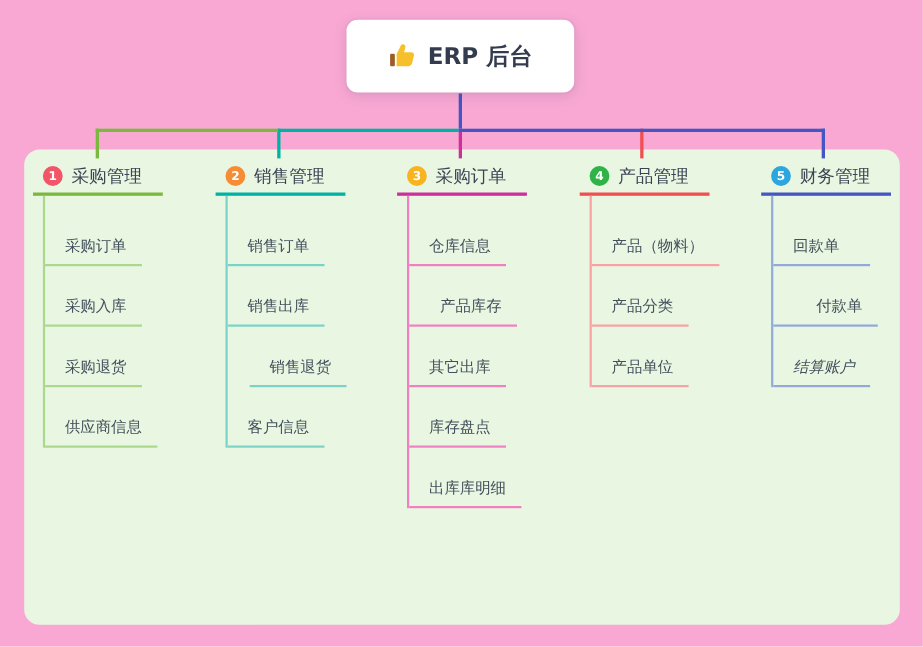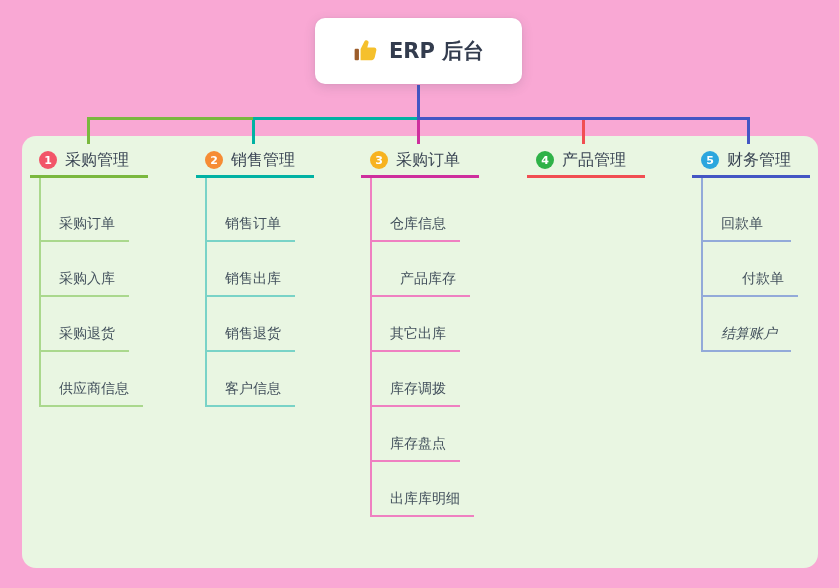--- a/index.html
+++ b/index.html
@@ -84,42 +84,46 @@
         </div>
       </div>
       <div class="branch" style="left: 196px;">
         <div class="branch-title" style="border-bottom-color: rgb(0, 178, 163);">
           <span class="badge" style="background: rgb(246, 140, 52);">2</span>
           <span>销售管理</span>
         </div>
         <div class="children" style="border-left-color: rgb(121, 211, 199);">
           <div class="child" style="border-bottom-color: rgb(121, 211, 199);">销售订单</div>
           <div class="child" style="border-bottom-color: rgb(121, 211, 199);">销售出库</div>
-          <div class="child" style="border-bottom-color: rgb(121, 211, 199);">销售退货</div>
+          <div class="child" style="border-bottom-color: rgb(121, 211, 199); margin-left: 20px;">销售退货</div>
           <div class="child" style="border-bottom-color: rgb(121, 211, 199);">客户信息</div>
         </div>
       </div>
       <div class="branch" style="left: 361px;">
         <div class="branch-title" style="border-bottom-color: rgb(206, 47, 157);">
           <span class="badge" style="background: rgb(247, 179, 32);">3</span>
           <span>采购订单</span>
         </div>
         <div class="children" style="border-left-color: rgb(239, 128, 193);">
           <div class="child" style="border-bottom-color: rgb(239, 128, 193);">仓库信息</div>
           <div class="child" style="border-bottom-color: rgb(239, 128, 193); padding-left: 28px;">产品库存</div>
           <div class="child" style="border-bottom-color: rgb(239, 128, 193);">其它出库</div>
-          <div class="child" style="border-bottom-color: rgb(239, 128, 193);">库存调拨</div>
           <div class="child" style="border-bottom-color: rgb(239, 128, 193);">库存盘点</div>
           <div class="child" style="border-bottom-color: rgb(239, 128, 193);">出库库明细</div>
         </div>
       </div>
       <div class="branch" style="left: 527px;">
         <div class="branch-title" style="border-bottom-color: rgb(241, 78, 82);">
           <span class="badge" style="background: rgb(47, 178, 72);">4</span>
           <span>产品管理</span>
+        </div>
+        <div class="children" style="border-left-color: rgb(248, 162, 164);">
+          <div class="child" style="border-bottom-color: rgb(248, 162, 164);">产品（物料）</div>
+          <div class="child" style="border-bottom-color: rgb(248, 162, 164);">产品分类</div>
+          <div class="child" style="border-bottom-color: rgb(248, 162, 164);">产品单位</div>
         </div>
       </div>
       <div class="branch" style="left: 692px;">
         <div class="branch-title" style="border-bottom-color: rgb(68, 86, 196);">
           <span class="badge" style="background: rgb(44, 166, 222);">5</span>
           <span>财务管理</span>
         </div>
         <div class="children" style="border-left-color: rgb(147, 170, 217);">
           <div class="child" style="border-bottom-color: rgb(147, 170, 217);">回款单</div>
           <div class="child" style="border-bottom-color: rgb(147, 170, 217); padding-left: 39px;">付款单</div>

